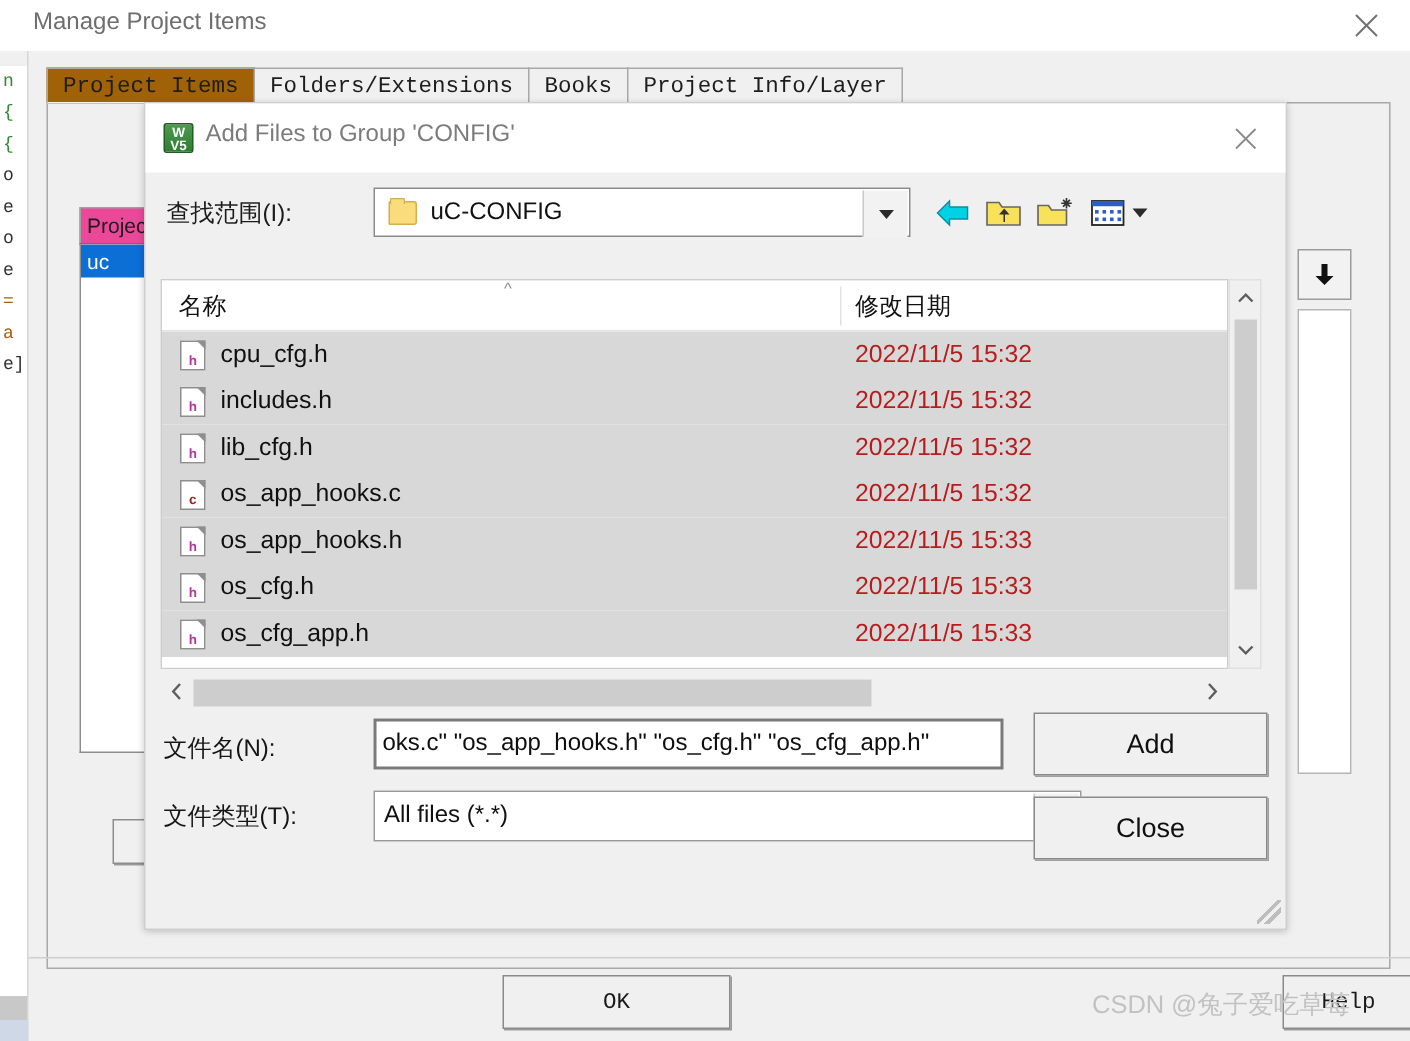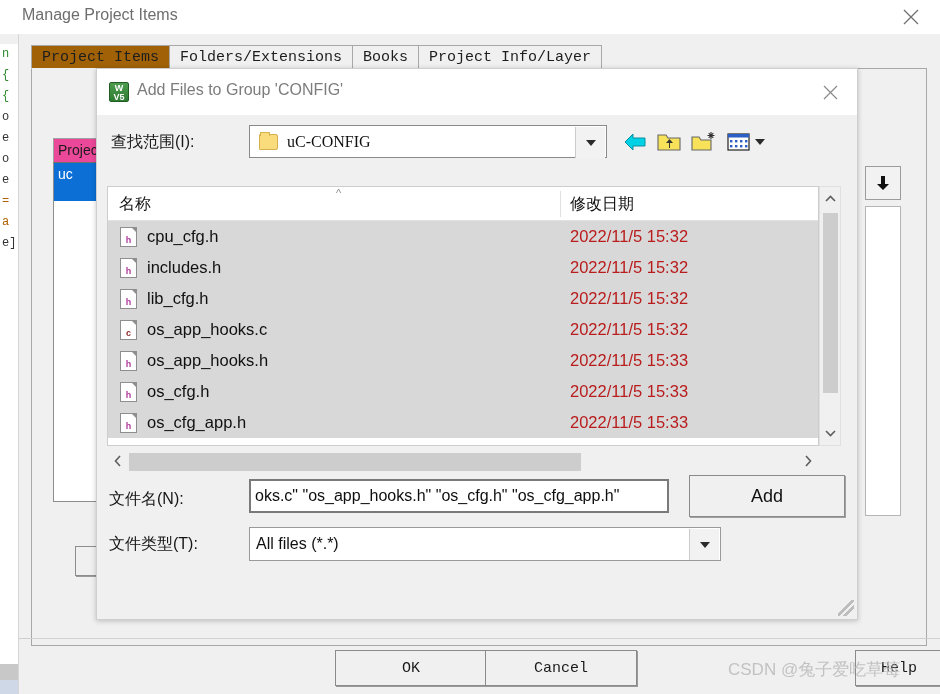--- a/index.html
+++ b/index.html
@@ -130,21 +130,21 @@
     background: #ffffff;
     border: 1px solid #8d8d8d;
     border-top: 1px solid #6e6e6e;
     overflow: hidden;
   }
   .proj-item-sel {
     background: #0b6fd6;
     color: #fff;
     font-size: 14px;
     padding: 2px 4px;
-    height: 38px;
+    height: 22px;
     line-height: 18px;
     white-space: nowrap;
   }
   .proj-btn {
     position: absolute;
     left: 56px; top: 512px;
     width: 58px; height: 30px;
     background: #f0f0f0;
     border: 1px solid #8d8d8d;
     box-shadow: 1px 1px 0 #9a9a9a;
@@ -278,21 +278,20 @@
     left: 0; top: -3px; width: 8px; height: 3px;
     background: #fbdc7d;
     border: 1px solid #d5b04d;
     border-bottom: none;
     border-radius: 1px 1px 0 0;
   }
   .lookin-value {
     font-size: 16px;
     color: #111;
     white-space: nowrap;
-    font-family: Liberation Serif, serif;
   }
   .combo-btn {
     position: absolute;
     right: 1px; top: 1px;
     width: 30px; height: 31px;
     background: #f2f2f2;
     border-left: 1px solid #cbcbcb;
     display: flex; align-items: center; justify-content: center;
   }
   .caret {
@@ -571,21 +570,20 @@
 
     <div class="right-arrow-btn">
       <svg width="18" height="18" viewBox="0 0 18 18">
         <path d="M7 2 L11 2 L11 10 L15 10 L9 16 L3 10 L7 10 Z" fill="#111"></path>
       </svg>
     </div>
     <div class="right-panel-white"></div>
 
     <div class="mw-bottom-sep"></div>
     <div class="mw-btn mw-btn-ok">OK</div>
-    <div class="mw-btn mw-btn-cancel">Cancel</div>
     <div class="mw-btn mw-btn-help">Help</div>
   </div>
 
   <div class="dlg">
 
     <div class="dlg-title">
       <div class="dlg-icon">
         <span>W</span>
         <span>V5</span>
       </div>
@@ -742,18 +740,19 @@
 
     <div class="fl-label fl-type-label">文件类型(T):</div>
     <div class="fl-select">
       <span class="fl-select-val">All files (*.*)</span>
       <span class="combo-btn">
         <span class="caret"></span>
       </span>
     </div>
 
     <div class="dlg-btn dlg-btn-add">Add</div>
+    <div class="dlg-btn dlg-btn-close">Close</div>
 
     <div class="grip"></div>
   </div>
 
   <div class="watermark">CSDN @兔子爱吃草莓</div>
 </div>
 
 </body></html>

